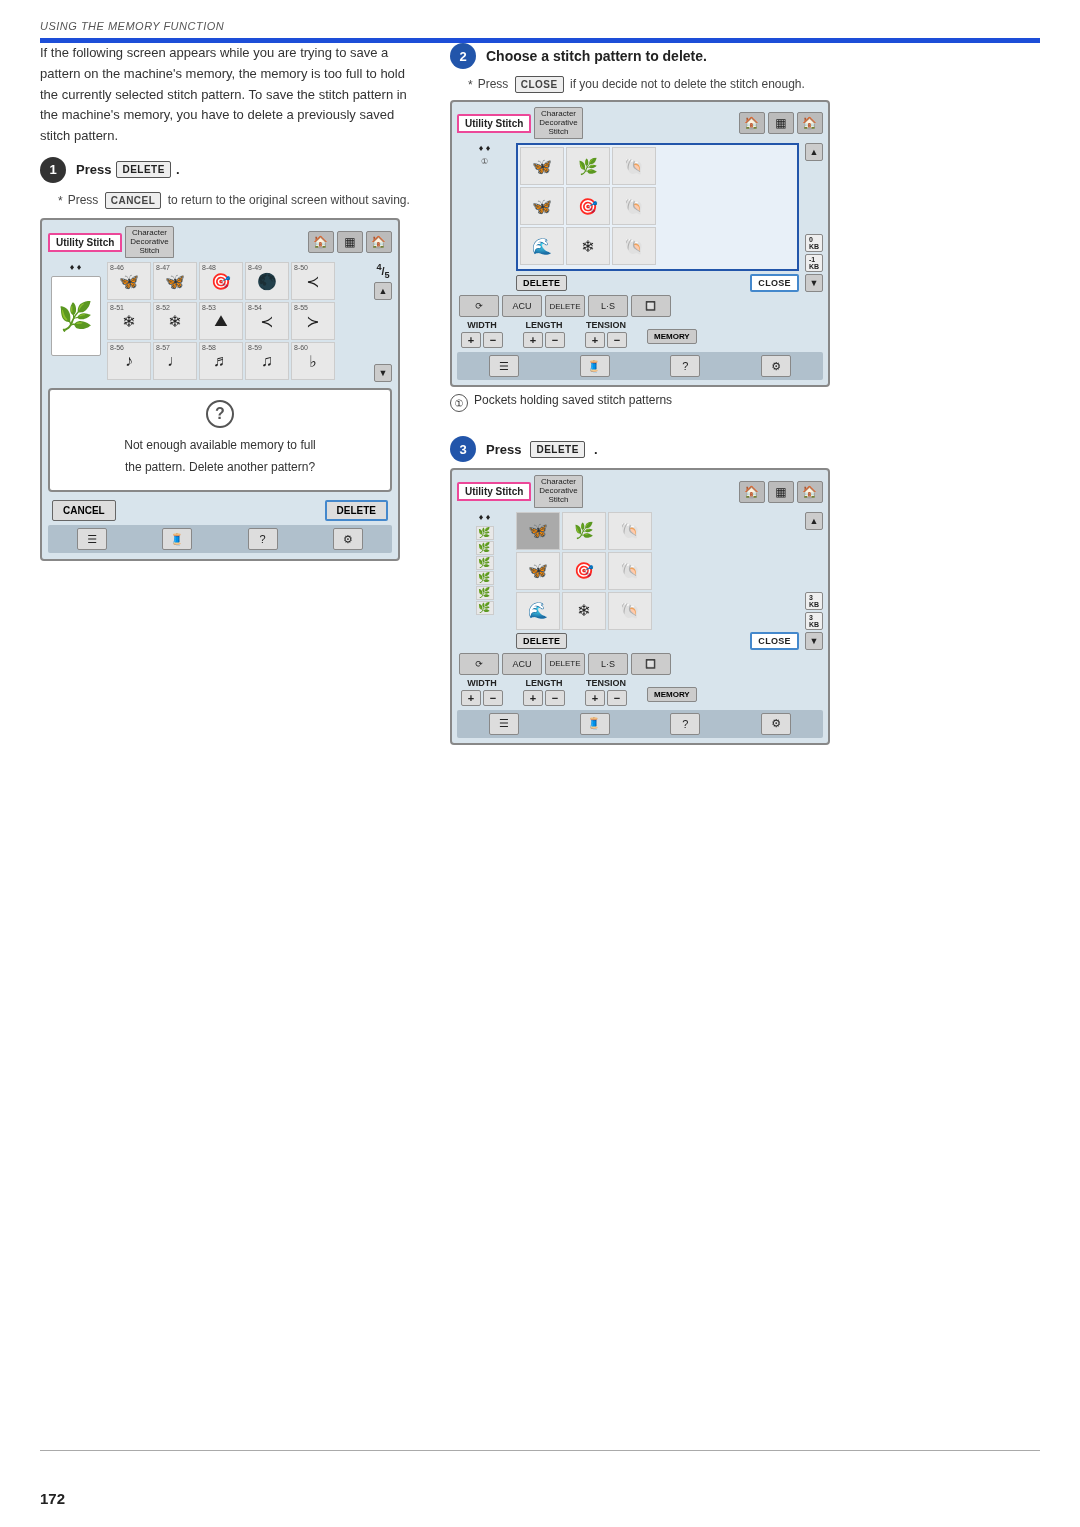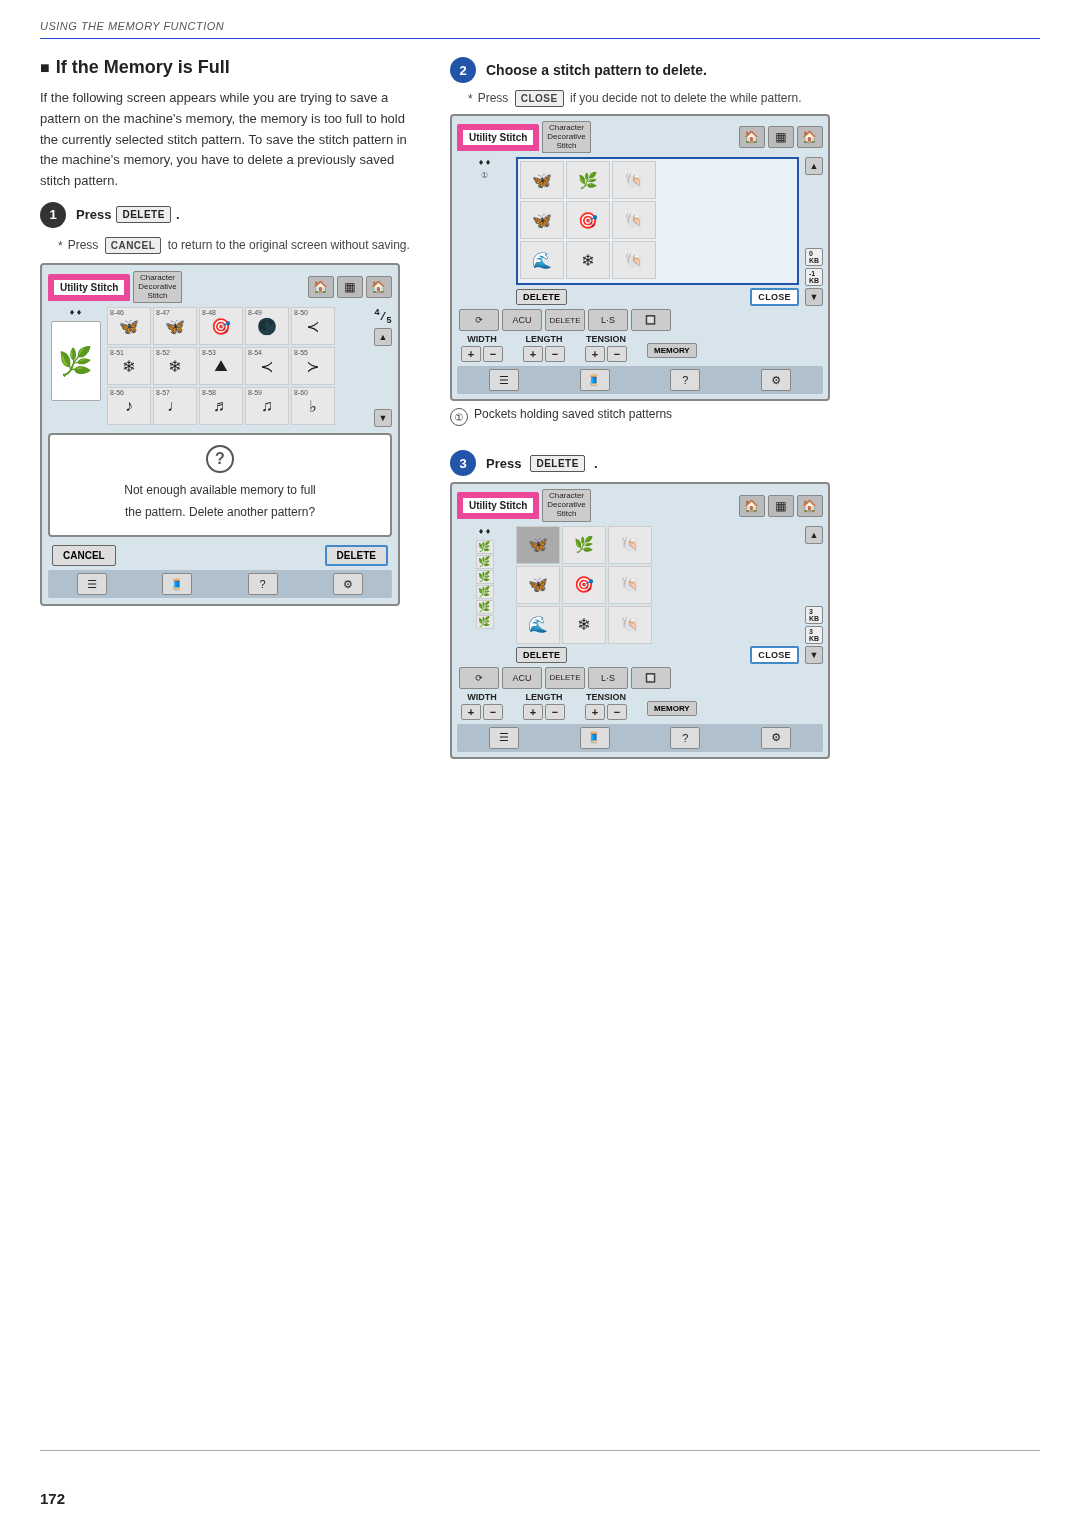--- a/index.html
+++ b/index.html
@@ -16,23 +16,22 @@
       width: 1080px;
       min-height: 1527px;
       padding: 20px 40px 40px 40px;
       position: relative;
     }
 
     .page-header {
       font-style: italic;
       font-size: 11px;
       color: #555;
-      border-bottom: 1px solid #1d4ed8;
+      border-bottom: 5px solid #1d4ed8;
       padding-bottom: 6px;
-      margin-bottom: 18px;
       letter-spacing: 0.5px;
     }
 
     .two-col {
       display: flex;
       gap: 30px;
       align-items: flex-start;
     }
 
     .left-col {
@@ -142,21 +141,21 @@
 
     .screen-top-bar {
       display: flex;
       align-items: center;
       gap: 3px;
       margin-bottom: 4px;
     }
 
     .tab-utility {
       background: #fff;
-      border: 6px solid #ec4899;
+      border: 2px solid #ec4899;
       font-size: 10px;
       font-weight: bold;
       padding: 2px 6px;
       border-radius: 2px 2px 0 0;
       white-space: nowrap;
     }
 
     .tab-char {
       background: #ccc;
       border: 1px solid #888;
@@ -519,23 +518,20 @@
 <div class="page">
 
   <div class="page-header">
     <span>USING THE MEMORY FUNCTION</span>
   </div>
 
   <div class="two-col">
 
     <div class="left-col">
 
-      <div class="section-title">
-        <span>If the Memory is Full</span>
-      </div>
 
       <p class="body-text">If the following screen appears while you are trying to save a pattern on the machine's memory, the memory is too full to hold the currently selected stitch pattern. To save the stitch pattern in the machine's memory, you have to delete a previously saved stitch pattern.</p>
 
       <div class="step-block">
         <div class="step-header">
           <div class="step-circle">
             <span>1</span>
           </div>
           <div class="press-inline">
             <span>Press</span>
@@ -594,21 +590,21 @@
               <div class="stitch-row-grid">
                 <div class="stitch-cell"><span class="stitch-cell-label">8-56</span>♪</div>
                 <div class="stitch-cell"><span class="stitch-cell-label">8-57</span>♩</div>
                 <div class="stitch-cell"><span class="stitch-cell-label">8-58</span>♬</div>
                 <div class="stitch-cell"><span class="stitch-cell-label">8-59</span>♫</div>
                 <div class="stitch-cell"><span class="stitch-cell-label">8-60</span>♭</div>
               </div>
             </div>
 
             <div class="scrollbar-right">
-              <div class="fraction-badge" style="font-size:11px;font-family:Liberation Mono, monospace;"><sup>4</sup>/<sub>5</sub></div>
+              <div class="fraction-badge" style="font-size:11px;"><sup>4</sup>/<sub>5</sub></div>
               <div class="scroll-btn">▲</div>
               <div style="flex:1;"></div>
               <div class="scroll-btn">▼</div>
             </div>
           </div>
 
           <div class="memory-dialog">
             <div class="question-circle">?</div>
             <div class="dialog-text">Not enough available memory to full</div>
             <div class="dialog-text">the pattern. Delete another pattern?</div>
@@ -637,21 +633,21 @@
             <span>2</span>
           </div>
           <div class="step-text">Choose a stitch pattern to delete.</div>
         </div>
 
         <div class="bullet-note">
           <span class="bullet-star">*</span>
           <span>
             <span>Press</span>
             <span class="btn-inline" style="margin: 0 3px; border: 1px solid #555;">CLOSE</span>
-            <span>if you decide not to delete the while pattern.</span>
+            <span>if you decide not to delete the stitch enough.</span>
           </span>
         </div>
 
         <div class="machine-screen-sm">
           <div class="screen-top-bar">
             <div class="tab-utility">Utility Stitch</div>
             <div class="tab-char" style="font-size:8px; line-height:1.1;">Character<br>Decorative<br>Stitch</div>
             <div class="top-icons">
               <div class="top-icon-btn">🏠</div>
               <div class="top-icon-btn">▦</div>

